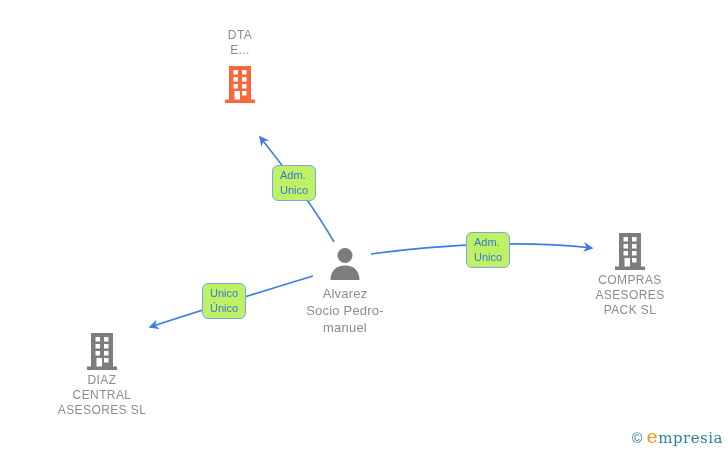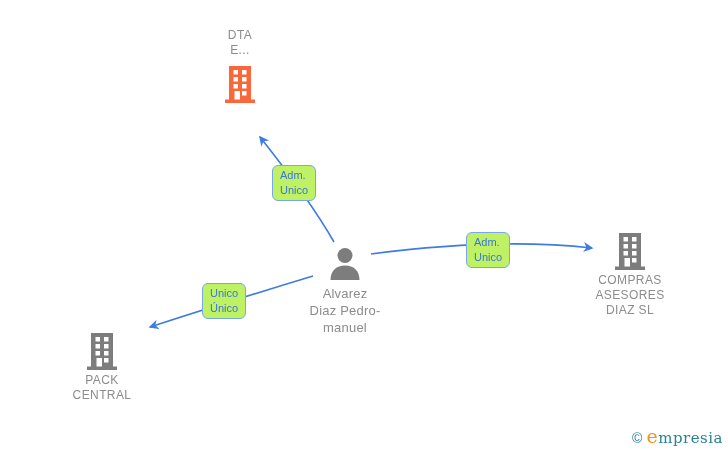--- a/index.html
+++ b/index.html
@@ -132,21 +132,21 @@
     <span class="icon">
       <svg width="36" height="36" viewBox="0 0 36 36">
         <g fill="#7d7d7d">
           <circle cx="18" cy="9.5" r="7.5"></circle>
           <path d="M3.5,34 C3.5,24.5 9.5,19.5 18,19.5 C26.5,19.5 32.5,24.5 32.5,34 Z"></path>
         </g>
       </svg>
     </span>
     <span class="icon-gap"></span>
     <span class="nline">Alvarez</span>
-    <span class="nline">Diaz Pedro-</span>
+    <span class="nline">Socio Pedro-</span>
     <span class="nline">manuel</span>
   </div>
 
   <div class="node" style="left:545px; top:233px;">
     <span class="icon">
       <svg width="32" height="37" viewBox="0 0 32 37">
         <g fill="#7d7d7d">
           <rect x="5" y="0" width="22" height="34"></rect>
           <rect x="1" y="33.5" width="30" height="3.5"></rect>
         </g>
@@ -158,21 +158,21 @@
           <rect x="9.5" y="18" width="4.5" height="4.5"></rect>
           <rect x="18" y="18" width="4.5" height="4.5"></rect>
           <rect x="18" y="25" width="4.5" height="4.5"></rect>
           <rect x="10.5" y="25" width="5.5" height="8.5"></rect>
         </g>
       </svg>
     </span>
     <span class="icon-gap"></span>
     <span class="nline">COMPRAS</span>
     <span class="nline">ASESORES</span>
-    <span class="nline">DIAZ SL</span>
+    <span class="nline">PACK SL</span>
   </div>
 
   <div class="node" style="left:17px; top:333px;">
     <span class="icon">
       <svg width="32" height="37" viewBox="0 0 32 37">
         <g fill="#7d7d7d">
           <rect x="5" y="0" width="22" height="34"></rect>
           <rect x="1" y="33.5" width="30" height="3.5"></rect>
         </g>
         <g fill="#ffffff">
@@ -181,22 +181,23 @@
           <rect x="9.5" y="11" width="4.5" height="4.5"></rect>
           <rect x="18" y="11" width="4.5" height="4.5"></rect>
           <rect x="9.5" y="18" width="4.5" height="4.5"></rect>
           <rect x="18" y="18" width="4.5" height="4.5"></rect>
           <rect x="18" y="25" width="4.5" height="4.5"></rect>
           <rect x="10.5" y="25" width="5.5" height="8.5"></rect>
         </g>
       </svg>
     </span>
     <span class="icon-gap"></span>
-    <span class="nline">PACK</span>
+    <span class="nline">DIAZ</span>
     <span class="nline">CENTRAL</span>
+    <span class="nline">ASESORES SL</span>
   </div>
 
   <div class="edge-label" style="left:272px; top:165px;">
     <div>Adm.</div>
     <div>Unico</div>
   </div>
 
   <div class="edge-label" style="left:466px; top:232px;">
     <div>Adm.</div>
     <div>Unico</div>

